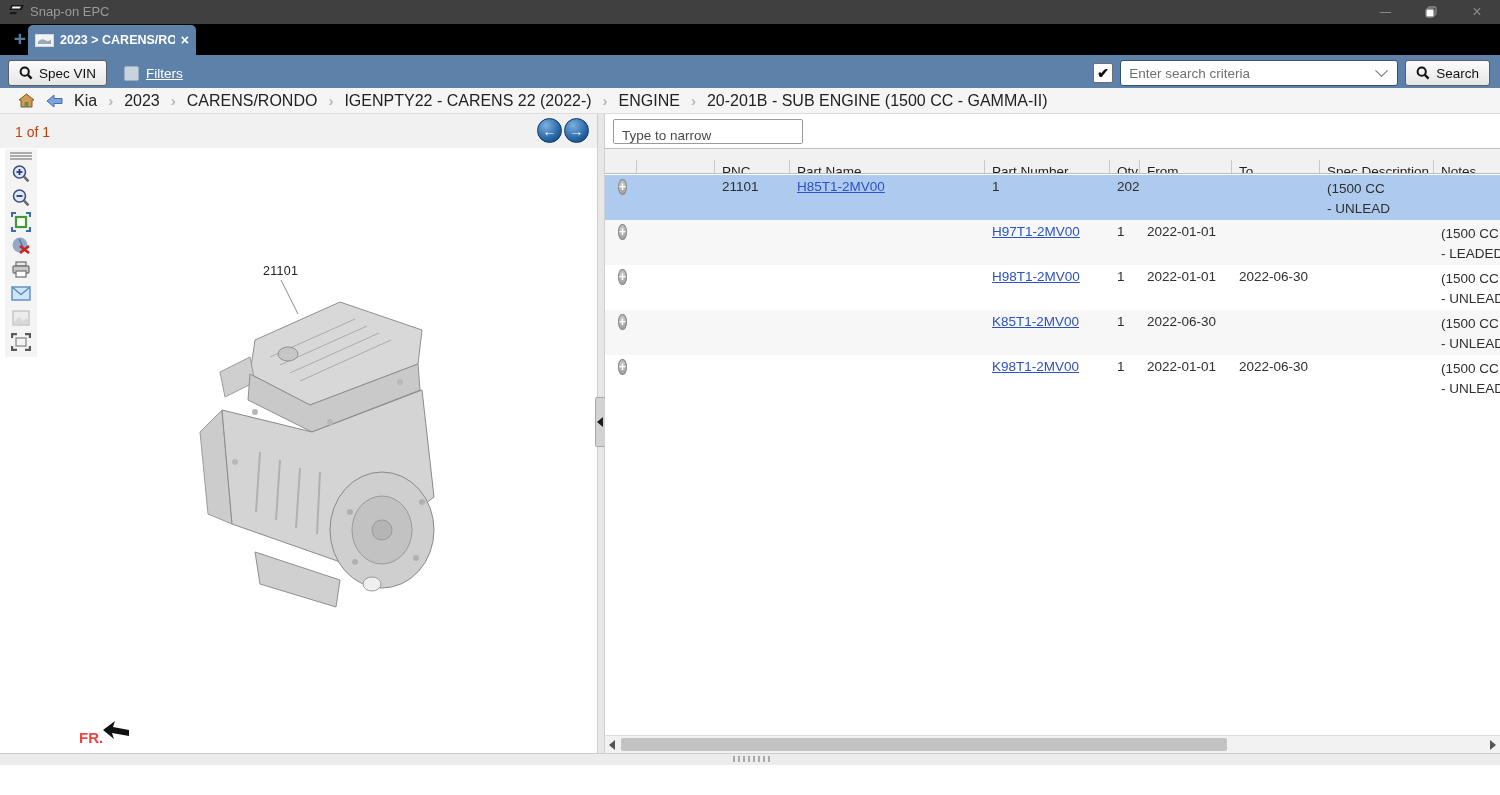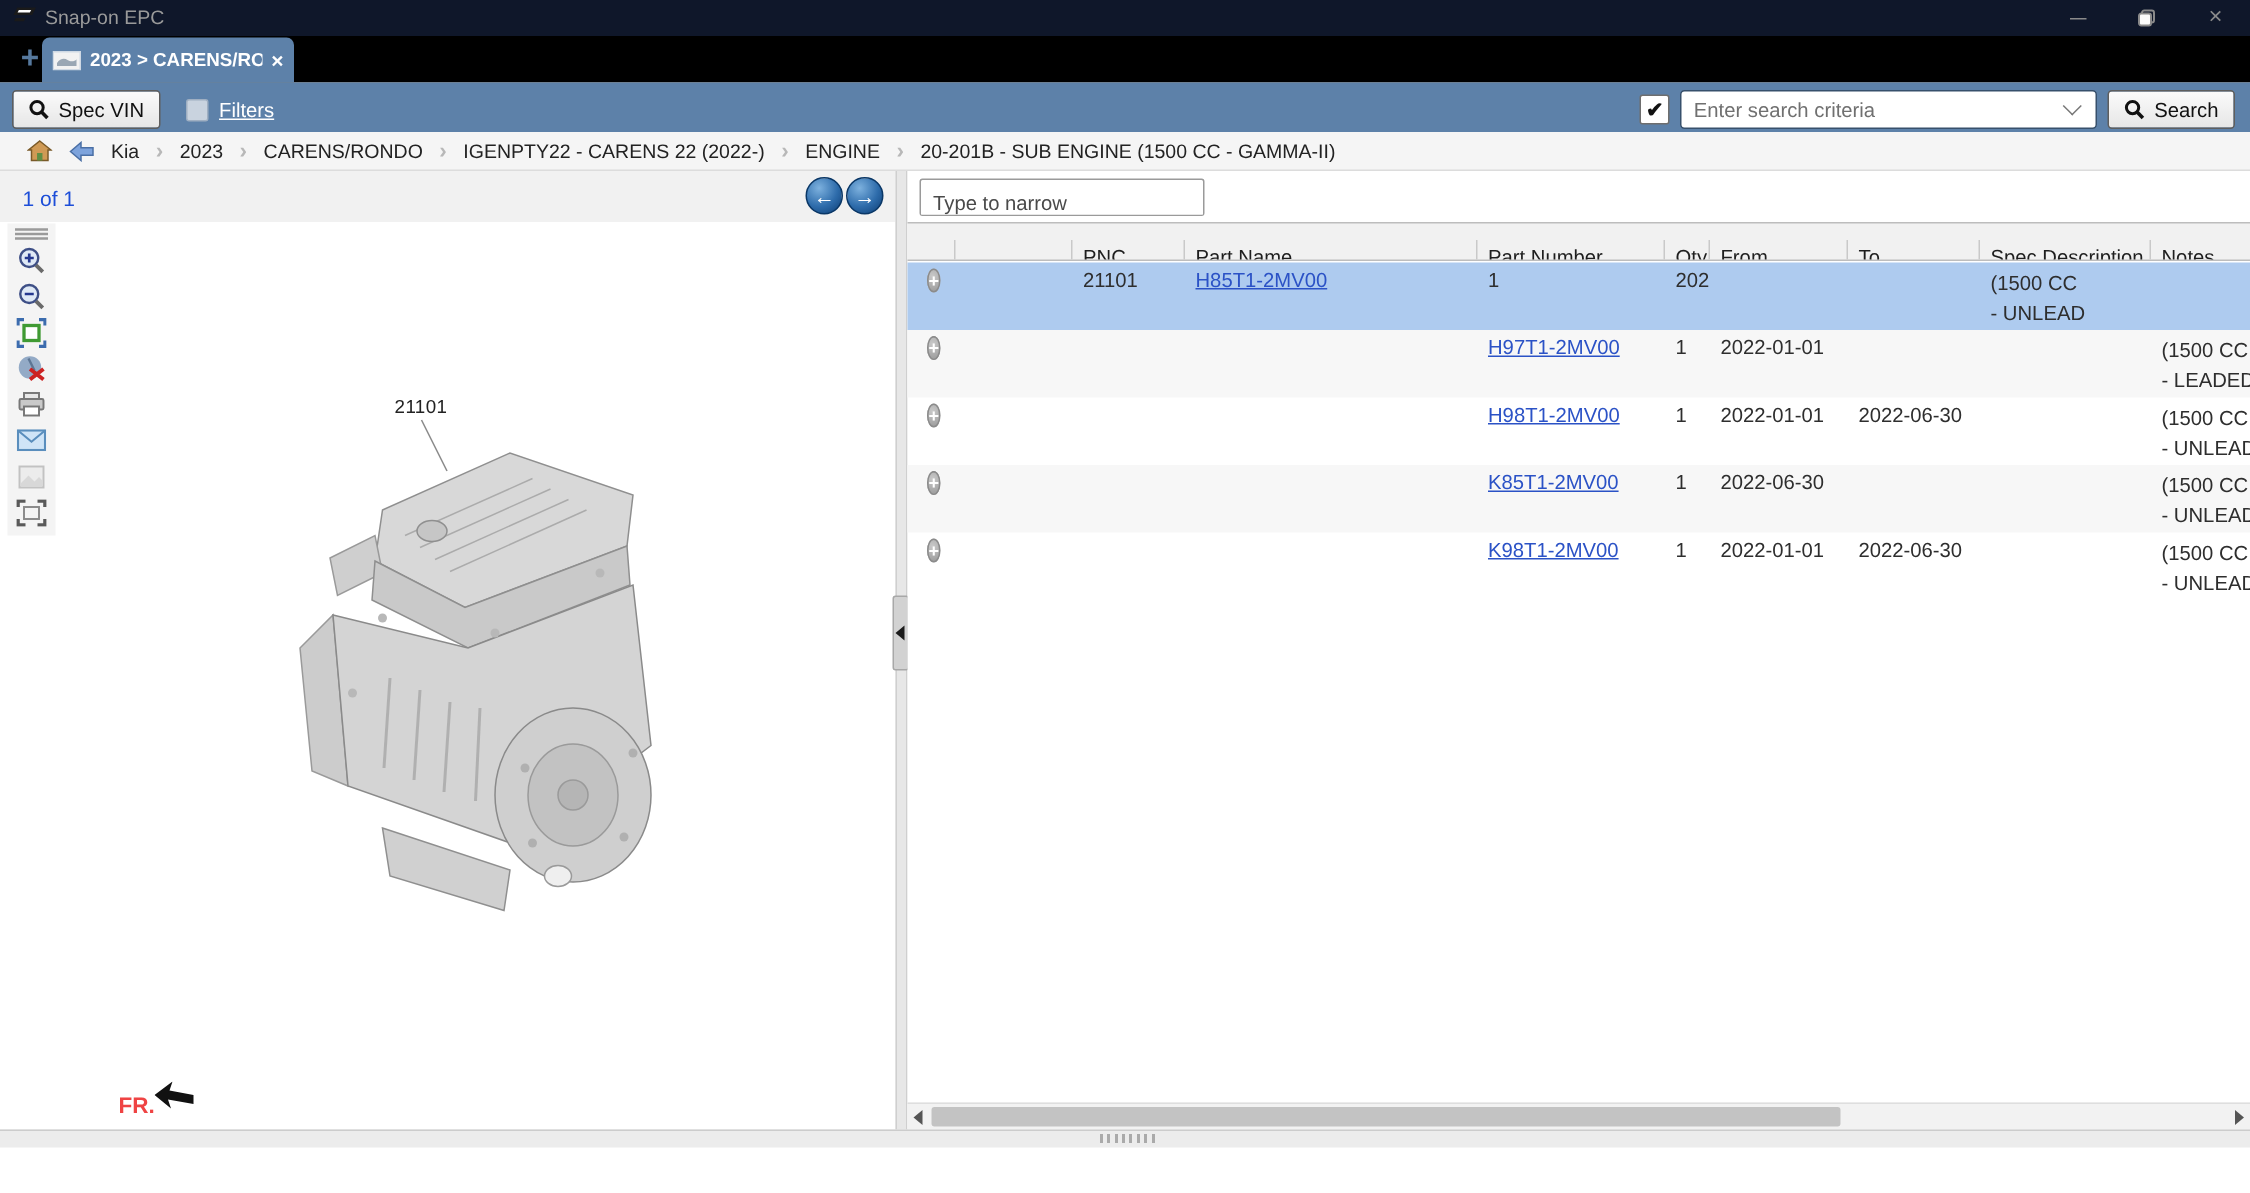--- a/index.html
+++ b/index.html
@@ -1,20 +1,20 @@
 <!DOCTYPE html>
 <html><head>
 <meta charset="utf-8">
 <style>
   * { margin:0; padding:0; box-sizing:border-box; }
   html,body { width:1500px; height:795px; font-family:"Liberation Sans",sans-serif; background:#fff; overflow:hidden; }
   .app { position:relative; width:1500px; height:795px; background:#fff; }
 
   
-  .titlebar { position:absolute; left:0; top:0; width:1500px; height:28px; background:#0f172a; }
+  .titlebar { position:absolute; left:0; top:0; width:1500px; height:28px; background:#404040; }
   .app-title { position:absolute; left:30px; top:4px; font-size:13px; color:#9a9a9a; }
   .logo { position:absolute; left:8px; top:4px; }
   .win-controls { position:absolute; right:0; top:0; height:24px; display:flex; }
   .win-btn { width:46px; height:24px; display:flex; align-items:center; justify-content:center; color:#8a8a8a; }
   .min-glyph { width:11px; height:0; border-top:1.5px solid #8a8a8a; }
   .close-glyph { font-size:16px; line-height:1; color:#8a8a8a; }
 
   
   .tabbar { position:absolute; left:0; top:24px; width:1500px; height:31px; background:#000; }
   .newtab { position:absolute; left:9px; top:24px; width:22px; height:31px; color:#56799e; font-size:21px; font-weight:bold; text-align:center; line-height:29px; }
@@ -34,26 +34,26 @@
   .combo.gray-ph input::placeholder { color:#707070; }
   .chev { width:9px; height:9px; border-right:1.6px solid #777; border-bottom:1.6px solid #777; transform:rotate(45deg) translate(-2px,-2px); margin-right:11px; flex:none; }
   .btn { height:26px; display:flex; align-items:center; gap:6px; padding:0 10px; background:linear-gradient(#fbfbfb,#e6e6e6); border:1px solid #5e5e5e; border-radius:3px; font-size:13.5px; color:#111; }
   .filters-wrap { display:flex; align-items:center; gap:7px; margin-left:9px; }
   .cb-unchecked { width:15px; height:15px; background:#c9d3df; border:1px solid #9fafc2; border-radius:2px; }
   .filters-label { color:#fff; font-size:13.5px; text-decoration:underline; }
   .cb-checked { width:20px; height:20px; background:#fff; border:1px solid #6e6e6e; border-radius:2px; display:flex; align-items:center; justify-content:center; font-size:14px; font-weight:bold; color:#111; }
 
   
   .breadcrumb { position:absolute; left:0; top:88px; width:1500px; height:26px; background:#f5f5f5; border-bottom:1px solid #dcdcdc; display:flex; align-items:center; gap:11px; padding-left:18px; }
-  .crumb { font-size:13px; color:#222; white-space:nowrap; }
+  .crumb { font-size:16px; color:#222; white-space:nowrap; }
   .crumb-sep { color:#b8b8b8; font-size:15px; font-weight:bold; }
 
   
   .left-pane-header { position:absolute; left:0; top:114px; width:597px; height:34px; background:#f1f1f1; }
-  .page-indicator { position:absolute; left:15px; top:124px; font-size:14px; color:#1d4ed8; }
+  .page-indicator { position:absolute; left:15px; top:124px; font-size:14px; color:#c2410c; }
   .nav-circle { position:absolute; width:25px; height:25px; border-radius:50%; background:radial-gradient(circle at 35% 28%, #7db1de 0%, #2e6cab 55%, #0c3d74 100%); border:1px solid #0a3766; display:flex; align-items:center; justify-content:center; color:#fff; font-weight:bold; font-size:14px; line-height:1; }
   .canvas { position:absolute; left:0; top:148px; width:597px; height:605px; background:#fff; }
   .icon-strip { position:absolute; left:5px; top:149px; width:32px; display:flex; flex-direction:column; align-items:center; gap:1px; background:#f4f4f4; padding:2px 0 4px; }
   .tool-btn { width:26px; height:23px; display:flex; align-items:center; justify-content:center; }
   .grip-lines { width:22px; }
   .callout { position:absolute; left:263px; top:264px; font-size:12.5px; color:#222; letter-spacing:0.3px; }
   .fr-label { position:absolute; left:79px; top:729px; font-size:15px; font-weight:600; color:#ef4444; }
   .fr-arrow { position:absolute; left:103px; top:721px; }
   .engine { position:absolute; left:160px; top:262px; }
 

